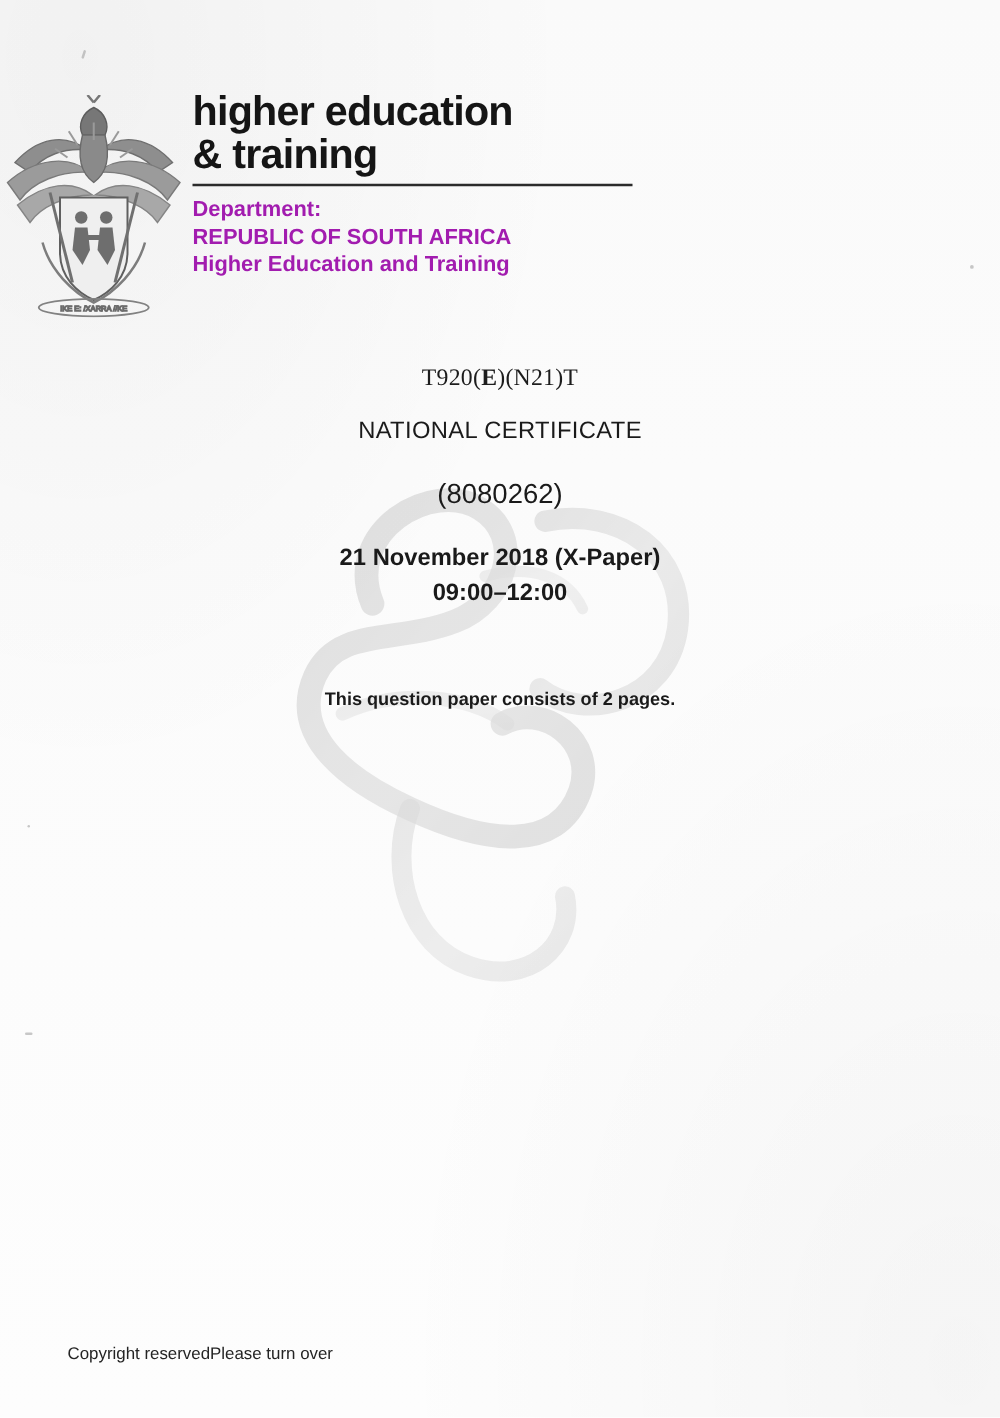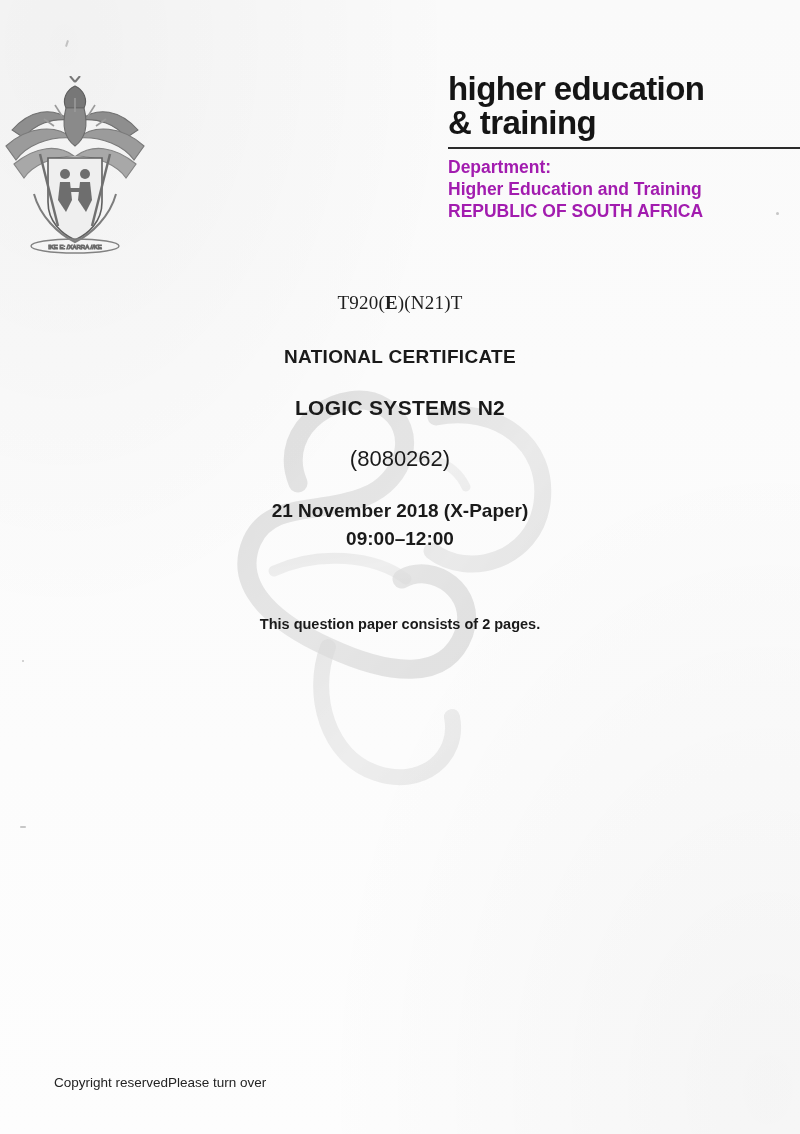--- a/index.html
+++ b/index.html
@@ -51,23 +51,23 @@
     pointer-events: none;
   }
 
   
   .masthead {
     position: absolute;
     left: 0;
     right: 0;
     top: 72px;
     display: flex;
-    justify-content: space-between;
+    justify-content: flex-start;
     align-items: flex-start;
-    gap: 14px;
+    gap: 4px;
   }
 
   .arms {
     width: 150px;
     height: 178px;
     flex: 0 0 auto;
     margin-top: 4px;
   }
 
   .wordmark {
@@ -104,23 +104,23 @@
   }
   .paper-code {
     font-size: 19px;
     letter-spacing: .2px;
     color: #1d1d1d;
     font-family: Liberation Serif, serif;
   }
   .paper-code b { font-weight: 700; }
 
   .cert {
-    margin-top: 32px;
+    margin-top: 20px;
     font-size: 19px;
-    font-weight: 700;
+    font-weight: 400;
     letter-spacing: .3px;
   }
   .subject {
     margin-top: 28px;
     font-size: 21px;
     font-weight: 700;
     letter-spacing: .3px;
   }
   .code-num {
     margin-top: 26px;
@@ -219,30 +219,29 @@
         <ellipse cx="75" cy="170" rx="44" ry="7" fill="none" stroke="#828282" stroke-width="1.4"></ellipse>
         <text x="75" y="173" font-size="6" text-anchor="middle" fill="#6c6c6c" font-family="'Liberation Sans', sans-serif">!KE E: /XARRA //KE</text>
       </g>
     </svg>
 
     <div class="wordmark">
       <div class="big">higher education</div>
       <div class="big">&amp; training</div>
       <div class="rule"></div>
       <div class="dept">Department:</div>
+      <div class="dept strong">REPUBLIC OF SOUTH AFRICA</div>
       <div class="dept">Higher Education and Training</div>
-      <div class="dept strong">REPUBLIC OF SOUTH AFRICA</div>
     </div>
   </div>
 
   <div class="titles">
     <div class="paper-code"><span>T920(</span><b>E</b><span>)(N21)T</span></div>
 
     <div class="cert">NATIONAL CERTIFICATE</div>
-    <div class="subject">LOGIC SYSTEMS N2</div>
     <div class="code-num">(8080262)</div>
     <div class="datetime">21 November 2018 (X-Paper)</div>
     <div class="datetime" style="margin-top:2px;">09:00–12:00</div>
     <div class="pages-note">This question paper consists of 2 pages.</div>
   </div>
 
   <div class="footer">
     <div>Copyright reserved</div>
     <div>Please turn over</div>
   </div>

